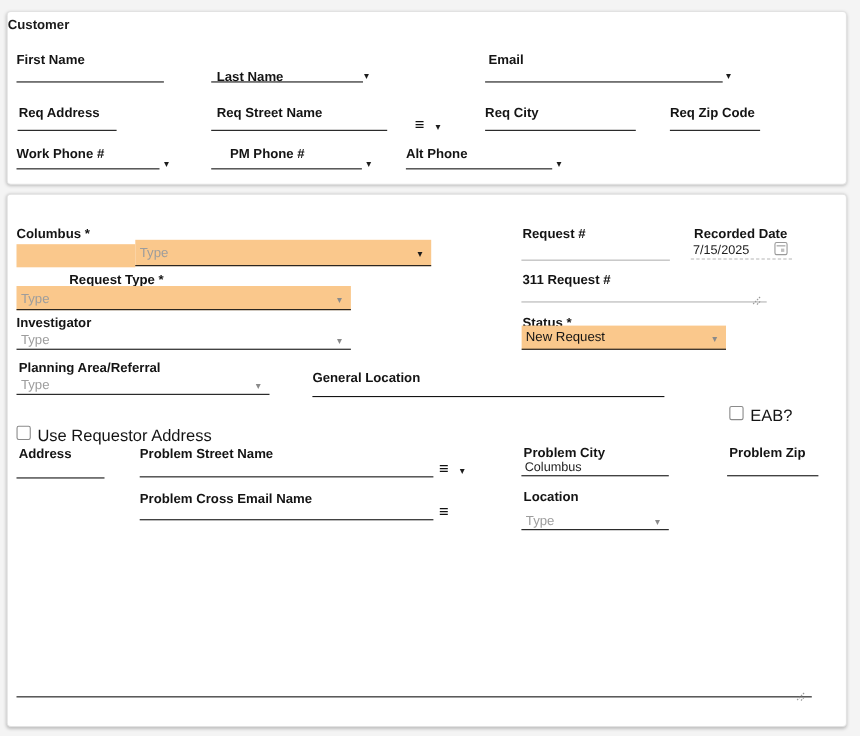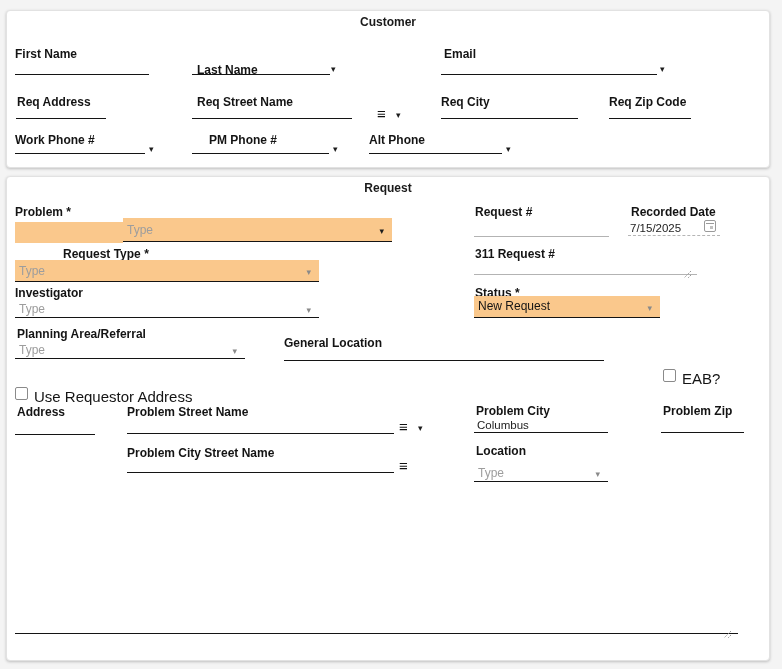--- a/index.html
+++ b/index.html
@@ -1,20 +1,20 @@
 <!DOCTYPE html>
 <html><head>
 <meta charset="utf-8">
 <style>
   * { margin:0; padding:0; box-sizing:border-box; }
   html,body { width:782px; height:669px; background:#f4f4f4; font-family:"Liberation Sans", sans-serif; overflow:hidden; }
   .card { position:absolute; left:6px; width:764px; background:#ffffff; border:1px solid #e2e2e2; border-radius:4px; box-shadow:0 1px 3px rgba(0,0,0,0.22); }
   #customer-card { top:10px; height:158px; }
   #request-card  { top:176px; height:485px; }
-  .card-title { position:absolute; top:4px; left:0; right:0; text-align:center; font-size:12px; font-weight:bold; color:#1a1a1a; }
+  .card-title { position:absolute; top:4px; left:0; right:0; text-align:left; font-size:12px; font-weight:bold; color:#1a1a1a; }
   .lbl { position:absolute; font-size:12px; font-weight:bold; color:#141414; white-space:nowrap; }
   .uin { position:absolute; border:0; border-bottom:1px solid #141414; background:transparent; font-family:"Liberation Sans", sans-serif; font-size:11.5px; color:#222; padding:1px 3px; outline:none; }
   .uin.gray  { border-bottom-color:#b3b3b3; }
   .uin::placeholder, .combo input::placeholder { color:#9d9d9d; opacity:1; }
   .combo { position:absolute; }
   .combo input { position:absolute; left:0; top:0; width:100%; height:100%; border:0; background:transparent; font-family:"Liberation Sans", sans-serif; font-size:12px; color:#222; padding:2px 18px 2px 4px; outline:none; }
   .combo.orange { background:#FAC88C; border-bottom:1px solid #141414; }
   .box.orange { position:absolute; background:#FAC88C; }
   .combo.uline { border-bottom:1px solid #141414; }
   .arr { position:absolute; font-size:9px; color:#1c1c1c; line-height:9px; cursor:pointer; }
@@ -69,23 +69,22 @@
   <div class="lbl" style="left:190px; top:122px;padding-left:12px;">PM Phone #</div>
   <input class="uin" style="left: 185px; top: 127px; width: 137px; height: 16px;">
   <span class="arr" style="left:326px; top:134px;">▾</span>
 
   <div class="lbl" style="left:362px; top:122px;">Alt Phone</div>
   <input class="uin" style="left: 362px; top: 127px; width: 133px; height: 16px;">
   <span class="arr" style="left:499px; top:134px;">▾</span>
 </div>
 
 <div class="card" id="request-card">
-  <div class="card-title">Request</div>
 
-  <div class="lbl" style="left:8px; top:28px;">Problem *</div>
+  <div class="lbl" style="left:8px; top:28px;">Columbus *</div>
   <div class="box orange" style="left:8px; top:45px; width:108px; height:21px;"></div>
   <div class="combo orange" style="left:116px; top:41px; width:269px; height:24px;">
     <input placeholder="Type" style="">
     <span class="arr" style="right:8px; top:9px;">▾</span>
   </div>
 
   <div class="lbl" style="left:468px; top:28px;">Request #</div>
   <input class="uin gray" style="left: 467px; top: 44px; width: 135px; height: 16px;" value="">
 
   <div class="lbl" style="left:624px; top:28px;">Recorded Date</div>
@@ -142,21 +141,21 @@
   <input class="uin" style="left: 120px; top: 241px; width: 267px; height: 16px;" value="">
   <span class="hamb" style="left:392px; top:243px;">≡</span>
   <span class="arr" style="left:411px; top:247px;">▾</span>
 
   <div class="lbl" style="left:469px; top:227px;">Problem City</div>
   <input class="uin" style="left: 467px; top: 240px; width: 134px; height: 16px;" value="Columbus">
 
   <div class="lbl" style="left:656px; top:227px;">Problem Zip</div>
   <input class="uin" style="left: 654px; top: 240px; width: 83px; height: 16px;" value="">
 
-  <div class="lbl" style="left:120px; top:269px;">Problem City Street Name</div>
+  <div class="lbl" style="left:120px; top:269px;">Problem Cross Email Name</div>
   <input class="uin" style="left: 120px; top: 280px; width: 267px; height: 16px;" value="">
   <span class="hamb" style="left:392px; top:282px;">≡</span>
 
   <div class="lbl" style="left:469px; top:267px;">Location</div>
   <div class="combo uline" style="left:467px; top:288px; width:134px; height:17px;">
     <input placeholder="Type" style="">
     <span class="arr gray" style="right:8px; top:5px;">▾</span>
   </div>
 
   <textarea class="uin" style="left: 8px; top: 330px; width: 723px; height: 127px;"></textarea>

